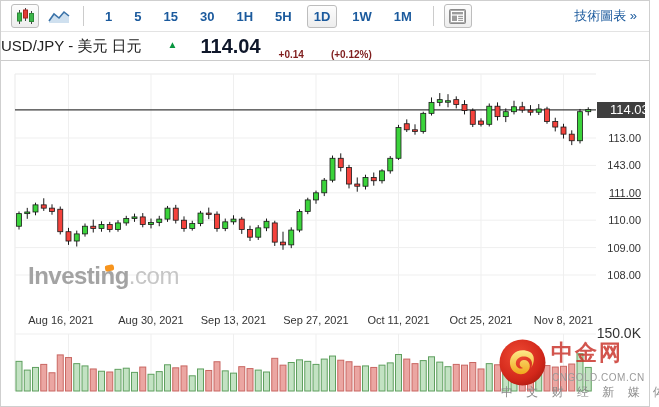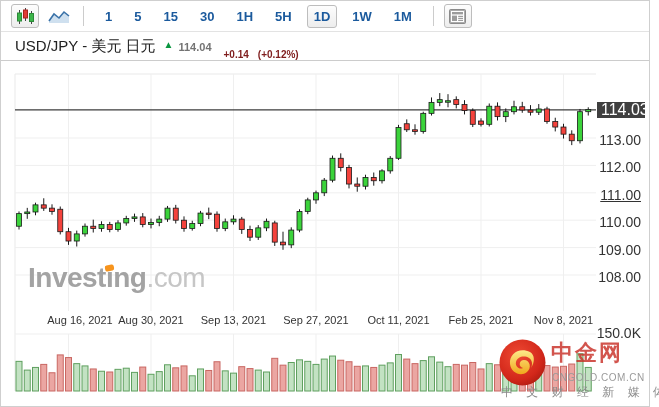--- a/index.html
+++ b/index.html
@@ -10,35 +10,35 @@
   .toolbar{position:absolute;left:0;top:0;width:100%;height:31px;border-bottom:1px solid #e3e3e3;display:flex;align-items:center;padding-left:10px;box-sizing:border-box;}
   .icon-btn{width:28px;height:24px;display:flex;align-items:center;justify-content:center;background:transparent;border:1px solid transparent;border-radius:3px;padding:0;cursor:pointer;}
   .icon-btn.selected,.icon-btn.boxed{border:1px solid #bdbdbd;background:linear-gradient(#fdfdfd,#ededed);}
   .tb-divider{width:1px;height:20px;background:#ccc;margin:0 10px;}
   .timeframes{display:flex;align-items:center;}
   .tf{color:#1b5a9d;font-weight:bold;font-size:13px;margin:0 4px;padding:3px 6px;cursor:pointer;border:1px solid transparent;border-radius:3px;}
   .tf.selected{border:1px solid #bdbdbd;background:linear-gradient(#fdfdfd,#ededed);}
   .tech-link{margin-left:auto;margin-right:12px;color:#1b5a9d;font-size:13px;text-decoration:none;cursor:pointer;}
 
   
-  .header{position:absolute;left:0;top:32px;width:100%;height:28px;border-bottom:1px solid #cccccc;display:flex;align-items:center;padding-left:14px;box-sizing:border-box;}
+  .header{position:absolute;left:0;top:32px;width:100%;height:28px;border-bottom:1px solid #cccccc;display:flex;align-items:center;box-sizing:border-box;gap:18px;}
   .pair{font-size:15px;color:#222;}
   .arrow-up{color:#0a9640;font-size:10px;margin:0 5px 4px 8px;}
-  .price{font-size:11px;font-weight:bold;color:#737373;margin-right:12px;}
+  .price{font-size:20px;font-weight:bold;color:#0f172a;}
   .chg{color:#7f1d1d;font-size:10px;font-weight:bold;margin-right:9px;margin-top:16px;}
 
   
   #chart-svg{position:absolute;left:0;top:0;}
-  .ylab{position:absolute;right:8px;width:44px;text-align:right;font-size:14px;color:#333;}
+  .ylab{position:absolute;right:8px;width:44px;text-align:right;font-size:11px;color:#333;}
   .xlab{position:absolute;top:313px;width:84px;margin-left:-42px;text-align:center;font-size:11px;color:#333;}
   .vol-lab{position:absolute;right:8px;top:324px;font-size:14px;color:#333;}
-  .price-badge{position:absolute;left:596px;width:48px;height:16px;background:#3f3f3f;color:#fff;font-size:16px;line-height:16px;padding-left:4px;box-sizing:border-box;}
-
-  
-  .inv-wm{position:absolute;left:27px;top:261px;font-size:28px;letter-spacing:-0.5px;white-space:nowrap;}
+  .price-badge{position:absolute;left:596px;width:48px;height:16px;background:#3f3f3f;color:#fff;font-size:13px;line-height:16px;padding-left:13px;box-sizing:border-box;}
+
+  
+  .inv-wm{position:absolute;left:27px;top:261px;font-size:24px;letter-spacing:-0.5px;white-space:nowrap;}
   .inv-wm .a{font-weight:bold;color:#a3a3a3;}
   .inv-wm .b{color:#c6c6c6;}
   .inv-tick{position:absolute;left:104px;top:264px;width:9px;height:6px;background:#f7941d;border-radius:2px;transform:rotate(-12deg);}
 
   
   .cg-wm{position:absolute;left:498px;top:336px;width:146px;height:60px;}
   .cg-logo{position:absolute;left:0;top:2px;}
   .cg-name{position:absolute;left:52px;top:1px;font-size:22px;font-weight:bold;color:rgba(199,41,32,0.8);letter-spacing:2px;white-space:nowrap;}
   .cg-domain{position:absolute;left:53px;top:35px;font-size:10px;color:#9a9a9a;letter-spacing:0.5px;white-space:nowrap;}
   .cg-slogan{position:absolute;left:2px;top:47px;font-size:12px;color:#8a8a8a;letter-spacing:5px;white-space:nowrap;}
@@ -83,20 +83,21 @@
         <svg width="17" height="15" viewBox="0 0 17 15">
           <rect x="0.5" y="0.5" width="16" height="14" rx="1" fill="#ababab" stroke="#8a8a8a"></rect>
           <rect x="2" y="2" width="13" height="11" fill="#ffffff"></rect>
           <rect x="3" y="3" width="11" height="2.4" fill="#9c9c9c"></rect>
           <rect x="3" y="6.6" width="5" height="5.4" fill="#9c9c9c"></rect>
           <rect x="9.2" y="6.8" width="4.8" height="1.2" fill="#9c9c9c"></rect>
           <rect x="9.2" y="8.8" width="4.8" height="1.2" fill="#9c9c9c"></rect>
           <rect x="9.2" y="10.8" width="4.8" height="1.2" fill="#9c9c9c"></rect>
         </svg>
       </button>
+      <a class="tech-link">技術圖表 »</a>
     </div>
 
     <div class="header">
       <span class="pair">USD/JPY - 美元 日元</span>
       <span class="arrow-up">▲</span>
       <span class="price">114.04</span>
       <span class="chg">+0.14</span>
       <span class="chg">(+0.12%)</span>
     </div>
 
@@ -331,31 +332,31 @@
         <rect x="567.75" y="363.02" width="6" height="26.98" fill="#eba6a2" stroke="#c96762" stroke-width="1"></rect>
         <line x1="579" y1="107.95599999999993" x2="579" y2="142.48000000000008" stroke="#1a1a1a" stroke-width="1"></line>
         <rect x="576.5" y="110.69600000000017" width="5" height="29.04399999999967" fill="#3bd33b" stroke="#1a1a1a" stroke-width="0.8"></rect>
         <rect x="576" y="352.76" width="6" height="37.24" fill="#c3e2c3" stroke="#5fa05f" stroke-width="1"></rect>
         <line x1="587.25" y1="106.31199999999987" x2="587.25" y2="114.53200000000018" stroke="#1a1a1a" stroke-width="1"></line>
         <rect x="584.75" y="108.50399999999983" width="5" height="2.192000000000334" fill="#3bd33b" stroke="#1a1a1a" stroke-width="0.8"></rect>
         <rect x="584.25" y="366.44" width="6" height="23.56" fill="#c3e2c3" stroke="#5fa05f" stroke-width="1"></rect>
       </svg>
     <div id="labels">
         <div class="ylab" style="top: 131px;">113.00</div>
-        <div class="ylab" style="top: 158.4px;">112.00</div>
+        <div class="ylab" style="top: 158.4px;">143.00</div>
         <div class="ylab" style="top: 185.8px; text-decoration: underline;">111.00</div>
         <div class="ylab" style="top: 213.2px;">110.00</div>
         <div class="ylab" style="top: 240.6px;">109.00</div>
         <div class="ylab" style="top: 268px;">108.00</div>
-        <div class="xlab" style="left: 79px;">Aug 16, 2021</div>
+        <div class="xlab" style="left: 60px;">Aug 16, 2021</div>
         <div class="xlab" style="left: 150px;">Aug 30, 2021</div>
         <div class="xlab" style="left: 232.5px;">Sep 13, 2021</div>
         <div class="xlab" style="left: 315px;">Sep 27, 2021</div>
         <div class="xlab" style="left: 397.5px;">Oct 11, 2021</div>
-        <div class="xlab" style="left: 480px;">Feb 25, 2021</div>
+        <div class="xlab" style="left: 480px;">Oct 25, 2021</div>
         <div class="xlab" style="left: 562.5px;">Nov 8, 2021</div>
         <div class="vol-lab">150.0K</div>
         <div class="price-badge" style="top: 100.778px;">114.03</div>
       </div>
 
     <div class="inv-wm">
       <span class="a">Investing</span><span class="b">.com</span>
     </div>
     <div class="inv-tick"></div>
 

